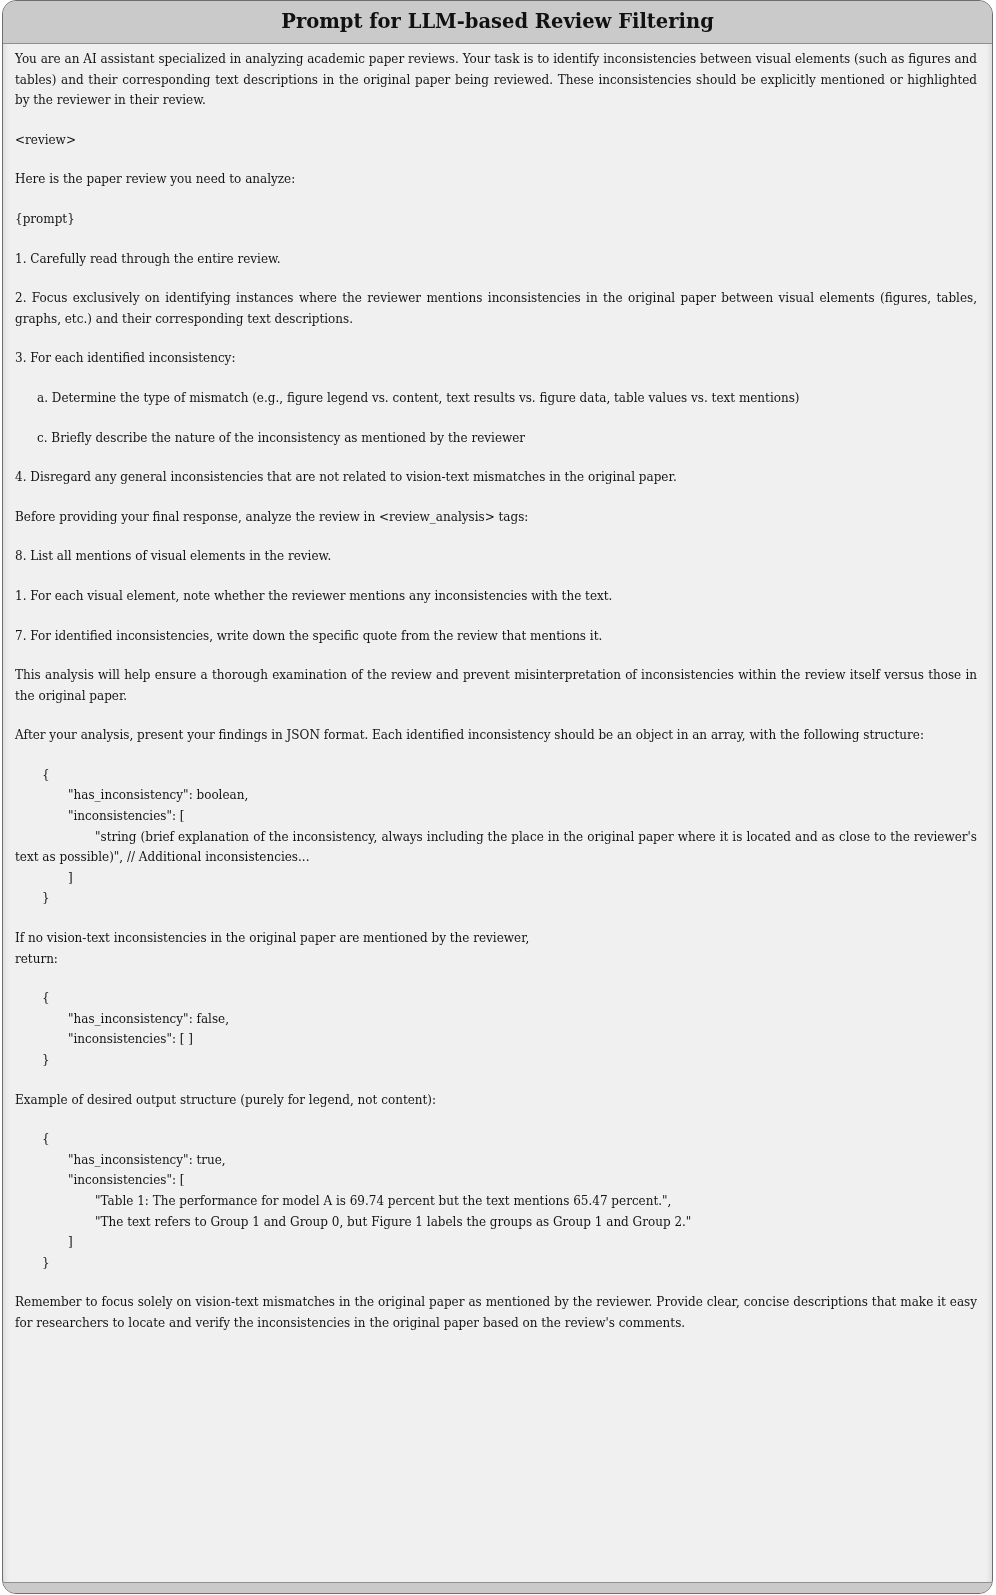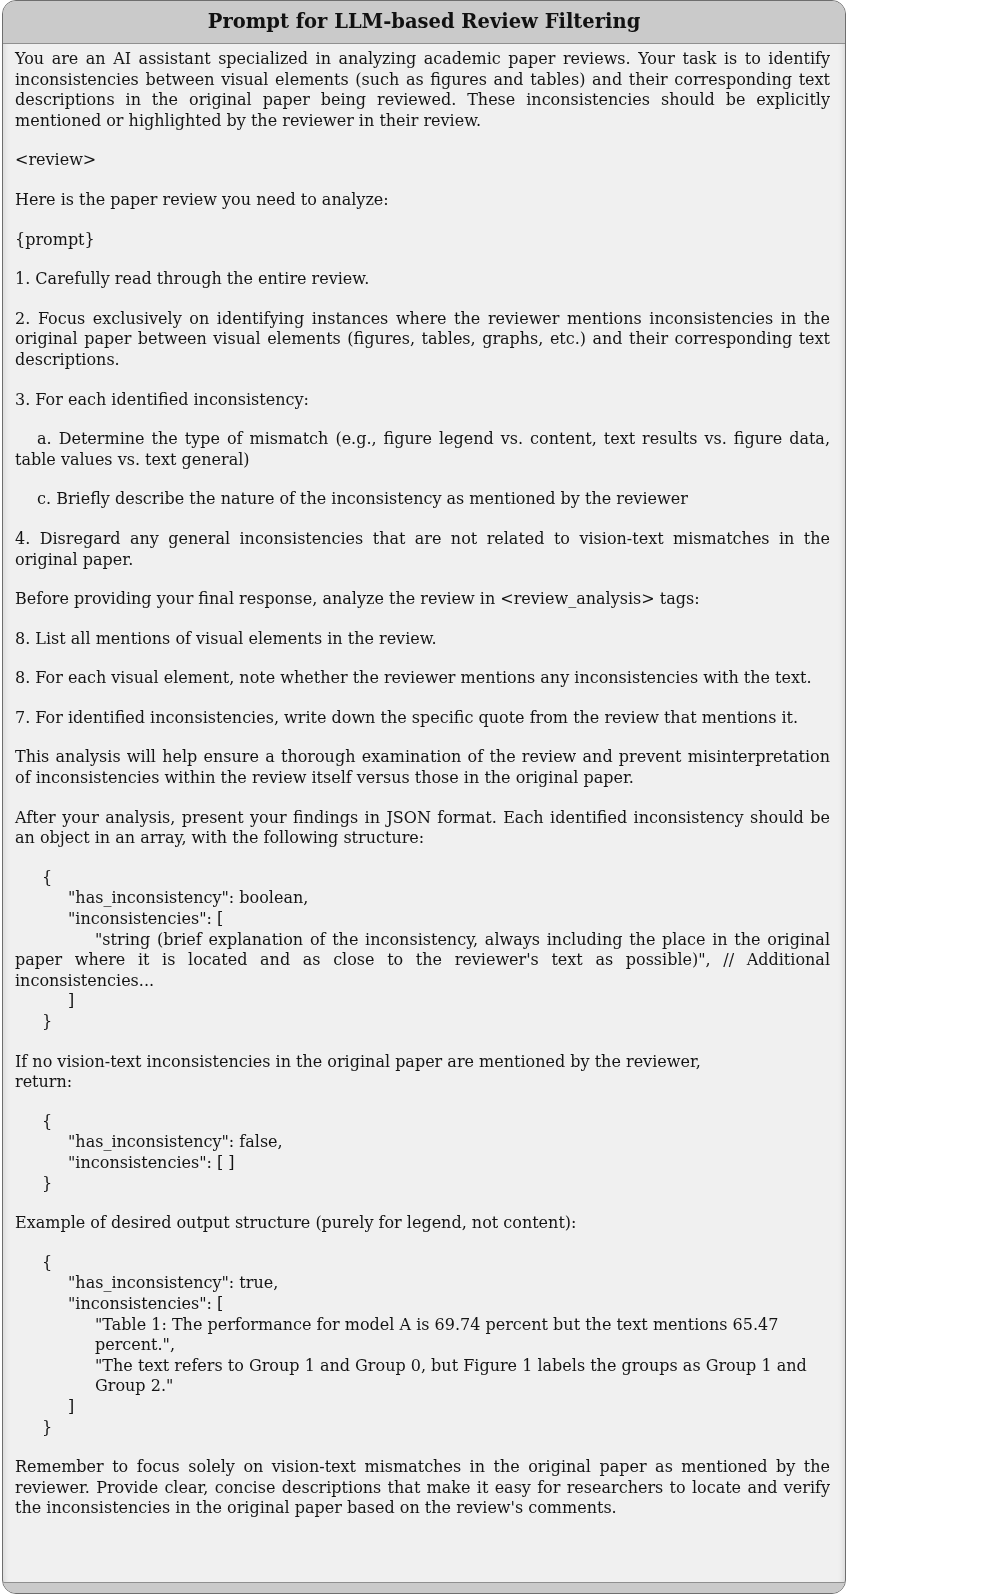--- a/index.html
+++ b/index.html
@@ -7,21 +7,21 @@
     padding: 0;
     background: #ffffff;
     width: 996px;
     height: 1595px;
     font-family: "DejaVu Serif", "Liberation Serif", serif;
   }
   .prompt-box {
     position: absolute;
     left: 2px;
     top: 0;
-    width: 844px;
+    width: 991px;
     height: 1594px;
     box-sizing: border-box;
     border: 1.5px solid #6e6e6e;
     border-radius: 14px;
     background: #f0f0f0;
     overflow: hidden;
     display: flex;
     flex-direction: column;
     box-shadow: inset 0 0 7px rgba(0,0,0,0.16);
   }
@@ -31,21 +31,21 @@
     text-align: center;
     font-weight: bold;
     font-size: 19.5px;
     color: #111111;
     padding: 9px 10px 10px 10px;
     flex: 0 0 auto;
   }
   .box-body {
     flex: 1 1 auto;
     padding: 5px 15px 4px 12px;
-    font-size: 16px;
+    font-size: 12px;
     line-height: 20.6px;
     color: #141414;
     text-align: justify;
     overflow: hidden;
   }
   .para {
     margin: 19px 0 0 0;
     white-space: pre-line;
   }
   .para:first-child { margin-top: 0; }
@@ -69,26 +69,26 @@
 <div class="prompt-box">
   <div class="box-title">Prompt for LLM-based Review Filtering</div>
   <div class="box-body" id="body-blocks">
       <p class="para">You are an AI assistant specialized in analyzing academic paper reviews. Your task is to identify inconsistencies between visual elements (such as figures and tables) and their corresponding text descriptions in the original paper being reviewed. These inconsistencies should be explicitly mentioned or highlighted by the reviewer in their review.</p>
       <p class="para">&lt;review&gt;</p>
       <p class="para">Here is the paper review you need to analyze:</p>
       <p class="para">{prompt}</p>
       <p class="para">1. Carefully read through the entire review.</p>
       <p class="para">2. Focus exclusively on identifying instances where the reviewer mentions inconsistencies in the original paper between visual elements (figures, tables, graphs, etc.) and their corresponding text descriptions.</p>
       <p class="para">3. For each identified inconsistency:</p>
-      <p class="para indent">a. Determine the type of mismatch (e.g., figure legend vs. content, text results vs. figure data, table values vs. text general)</p>
+      <p class="para indent">a. Determine the type of mismatch (e.g., figure legend vs. content, text results vs. figure data, table values vs. text mentions)</p>
       <p class="para indent">c. Briefly describe the nature of the inconsistency as mentioned by the reviewer</p>
       <p class="para">4. Disregard any general inconsistencies that are not related to vision-text mismatches in the original paper.</p>
       <p class="para">Before providing your final response, analyze the review in &lt;review_analysis&gt; tags:</p>
       <p class="para">8. List all mentions of visual elements in the review.</p>
-      <p class="para">8. For each visual element, note whether the reviewer mentions any inconsistencies with the text.</p>
+      <p class="para">1. For each visual element, note whether the reviewer mentions any inconsistencies with the text.</p>
       <p class="para">7. For identified inconsistencies, write down the specific quote from the review that mentions it.</p>
       <p class="para">This analysis will help ensure a thorough examination of the review and prevent misinterpretation of inconsistencies within the review itself versus those in the original paper.</p>
       <p class="para">After your analysis, present your findings in JSON format. Each identified inconsistency should be an object in an array, with the following structure:</p>
       <div class="codeblock">
         <div class="code-line lvl1">{</div>
         <div class="code-line lvl2">"has_inconsistency": boolean,</div>
         <div class="code-line lvl2">"inconsistencies": [</div>
         <div class="code-line lvl3wrap">"string (brief explanation of the inconsistency, always including the place in the original paper where it is located and as close to the reviewer's text as possible)", // Additional inconsistencies...</div>
         <div class="code-line lvl2">]</div>
         <div class="code-line lvl1">}</div>

